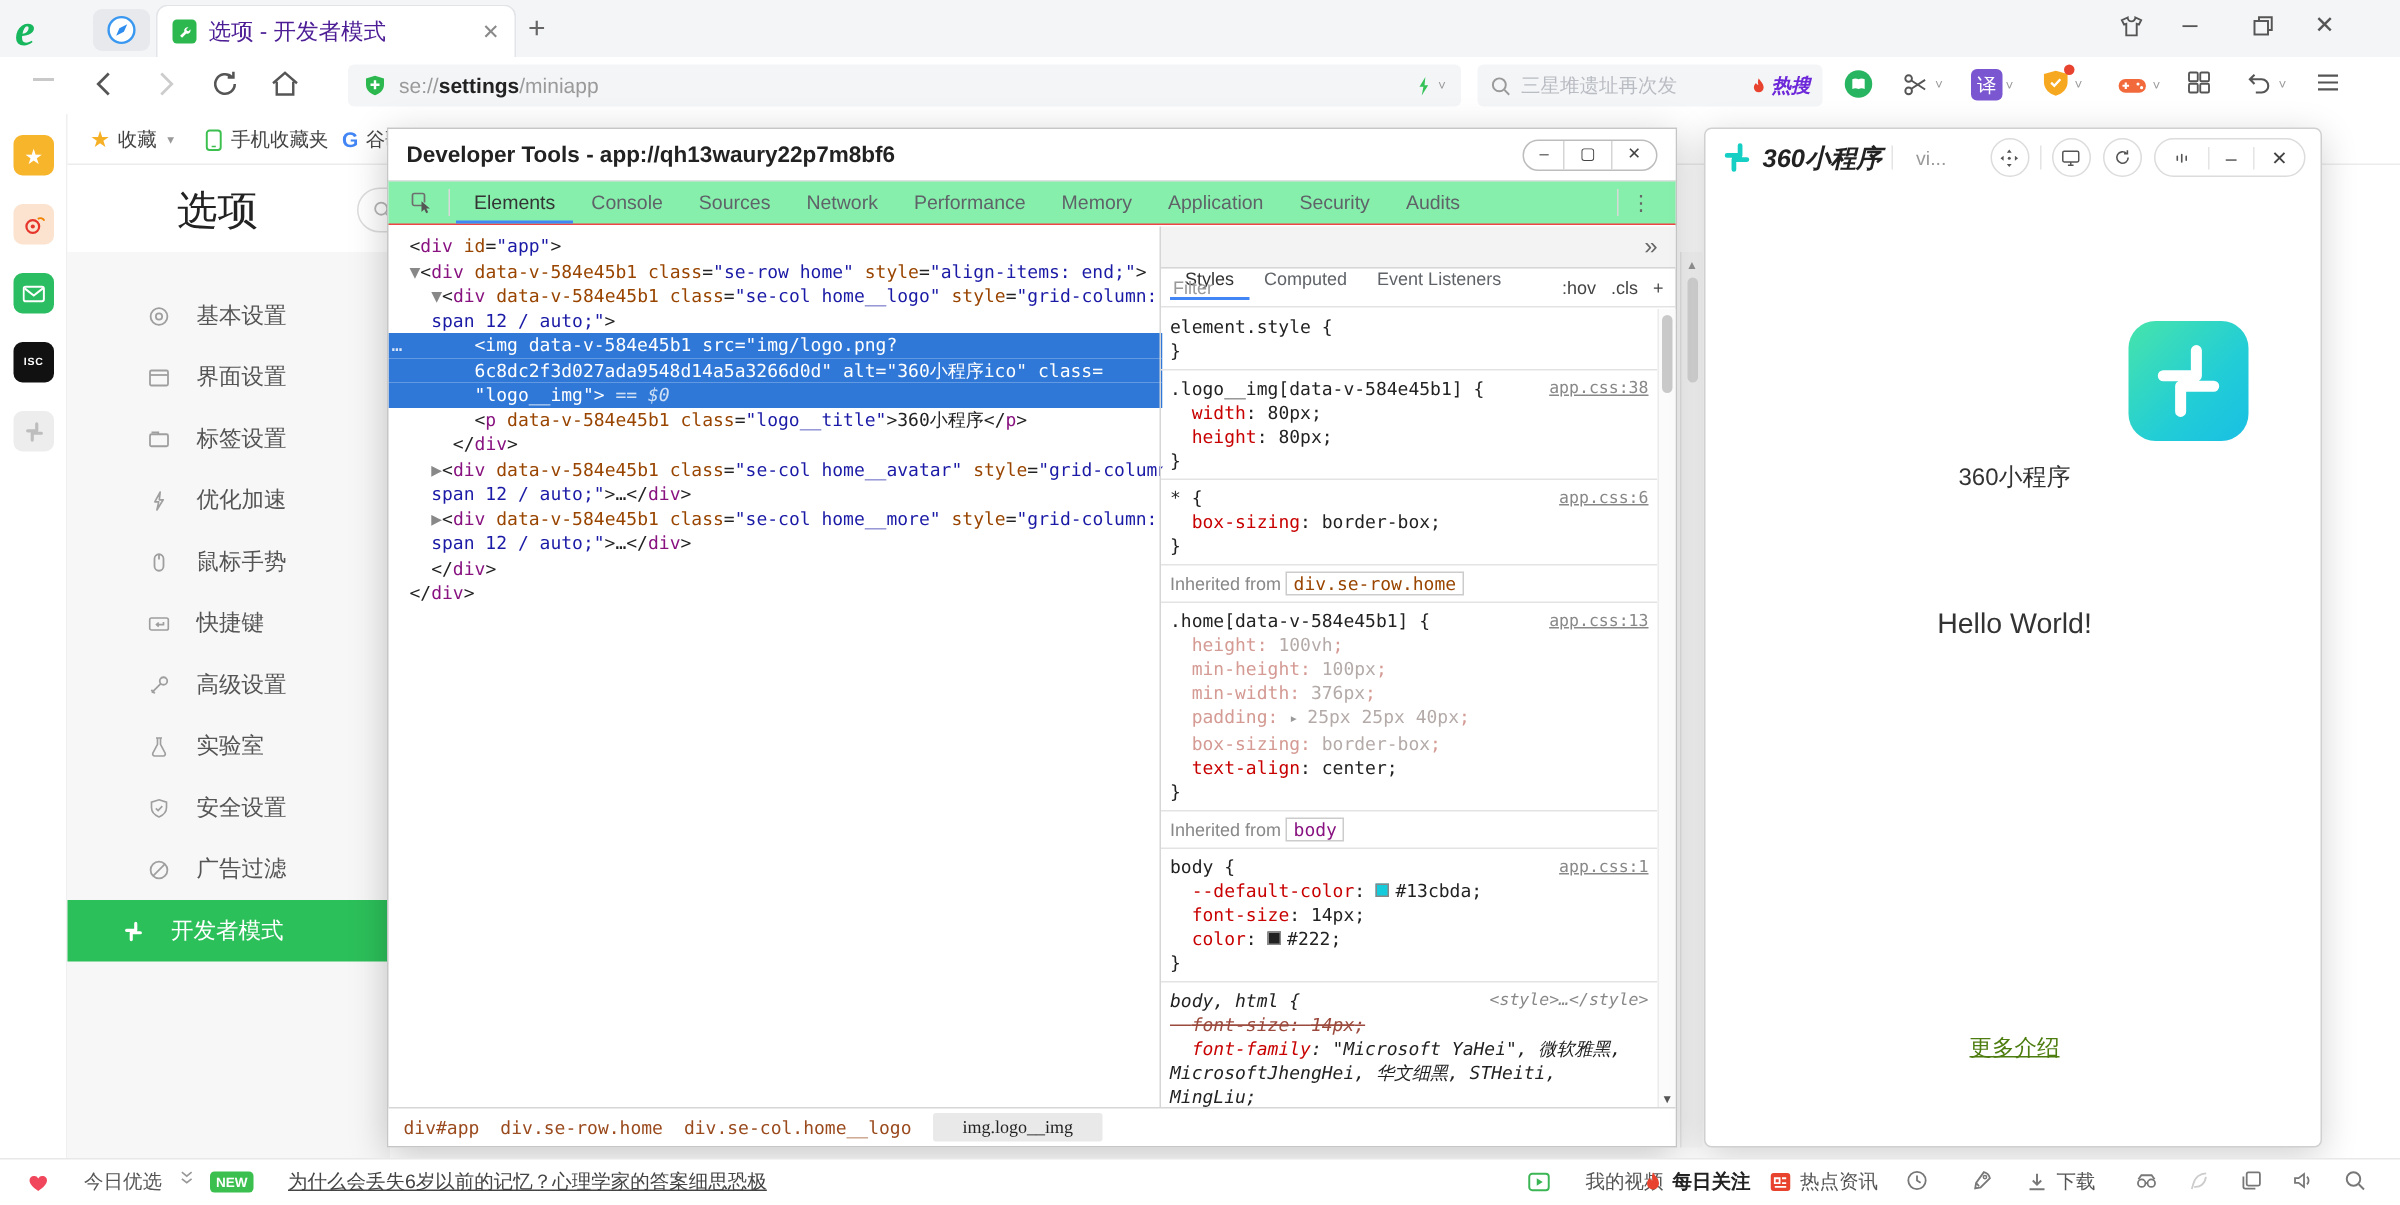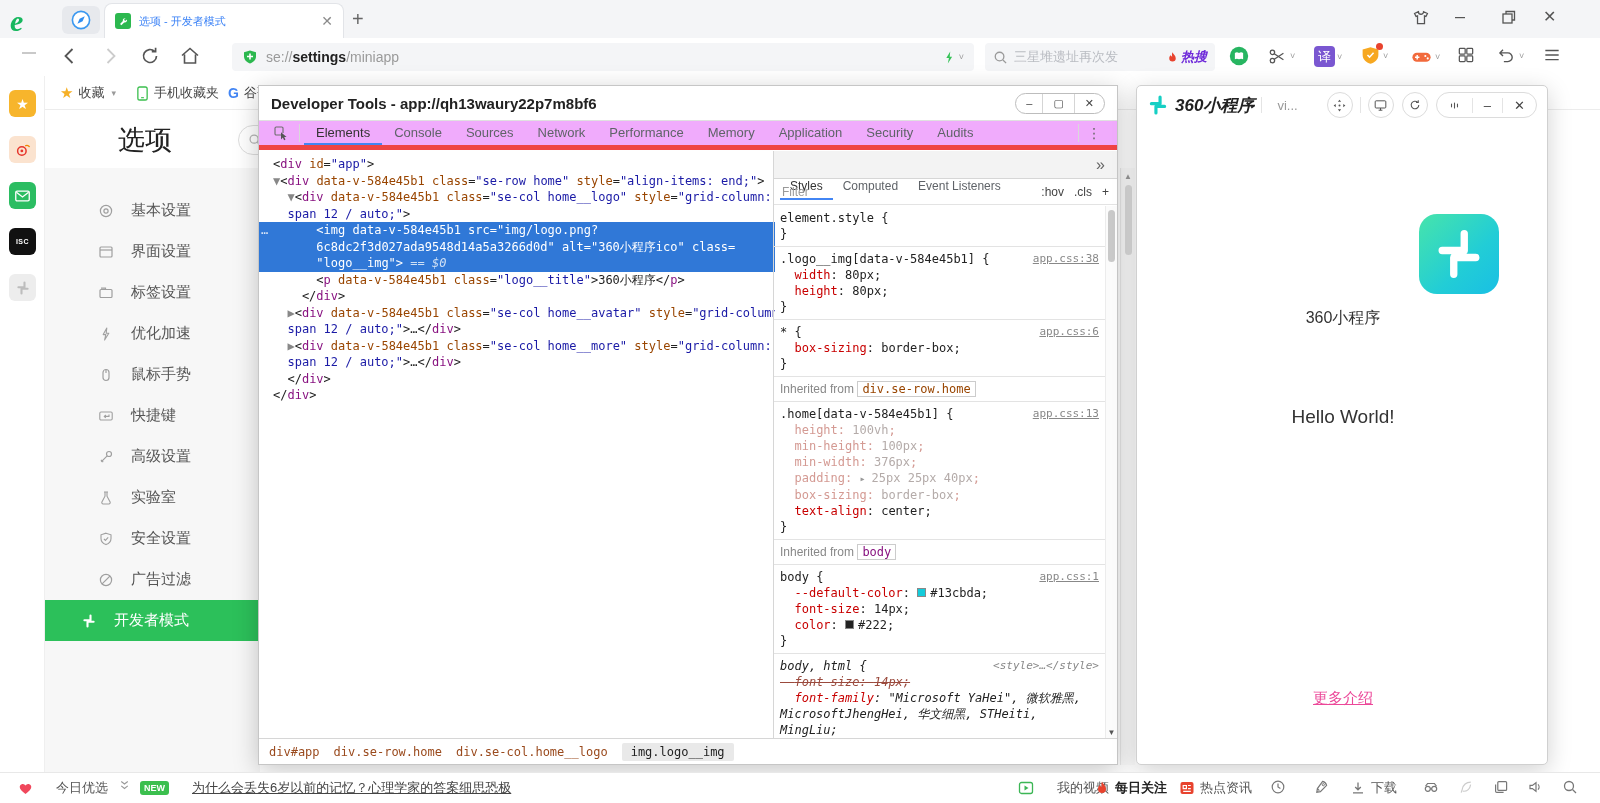--- a/index.html
+++ b/index.html
@@ -6,21 +6,21 @@
   html,body { width:1600px; height:803px; overflow:hidden; background:#fff;
     font-family:"Liberation Sans", sans-serif; color:#333; }
   .abs { position:absolute; }
   svg { display:block; }
 
   
   #tabbar { left:0; top:0; width:1600px; height:38px; background:#f4f5f7; }
   #browser-logo { left:10px; top:4px; width:36px; height:34px; font:italic bold 30px "Liberation Serif",serif; color:#17b75e; }
   #mini-tab { left:62px; top:6px; width:38px; height:28px; background:#e7e9ed; border-radius:6px; display:flex; align-items:center; justify-content:center; cursor:pointer; }
   #active-tab { left:104px; top:3px; width:240px; height:35px; background:#fff; border:1px solid #e2e4e8; border-bottom:none; border-radius:8px 8px 0 0; display:flex; align-items:center; padding:0 10px; }
-  #active-tab .t-title { flex:1; font-size:11px; color:#3b82f6; margin-left:8px; white-space:nowrap; overflow:hidden; }
+  #active-tab .t-title { flex:1; font-size:15px; color:#4c1d95; margin-left:8px; white-space:nowrap; overflow:hidden; }
   .favicon { width:16px; height:16px; border-radius:3px; background:#2cb84f; display:flex; align-items:center; justify-content:center; flex:none; }
   .xbtn { color:#8a8a8a; font-size:14px; line-height:1; cursor:pointer; }
   #new-tab { left:352px; top:8px; font-size:20px; color:#666; cursor:pointer; }
   .winctl { top:8px; color:#555; cursor:pointer; }
 
   
   #addrbar { left:0; top:38px; width:1600px; height:38px; background:#fff; }
   .navbtn { top:44px; cursor:pointer; }
   #addr-field { left:232px; top:43px; width:742px; height:28px; background:#f4f5f7; border-radius:4px; display:flex; align-items:center; padding:0 10px; font-size:14px; }
   #addr-field .scheme,#addr-field .path { color:#9a9a9a; }
@@ -54,21 +54,21 @@
   #page-scroll .up { text-align:center; color:#999; font-size:8px; padding-top:4px; }
   #page-scroll .thumb { margin:4px auto 0; width:7px; height:70px; background:#dcdcdc; border-radius:4px; }
 
   
   #devtools { left:258px; top:85px; width:860px; height:680px; background:#fff; border:1px solid #c6c6c6; box-shadow:0 6px 24px rgba(0,0,0,.22); }
   #dt-title { height:34px; display:flex; align-items:center; padding:0 12px; background:#fff; }
   #dt-title .tt { font-size:15px; font-weight:bold; color:#222; flex:1; }
   #dt-winctl { border:1px solid #bdbdbd; border-radius:11px; height:21px; display:flex; align-items:center; }
   #dt-winctl span { padding:0 10px; font-size:11px; color:#444; line-height:19px; cursor:pointer; }
   #dt-winctl span + span { border-left:1px solid #d5d5d5; }
-  #dt-tabs { height:30px; background:#f0abfc; border-top:1px solid #e0e0e0; border-bottom:5px solid #ef4444; display:flex; align-items:center; padding:0 8px; }
+  #dt-tabs { height:30px; background:#86efac; border-top:1px solid #e0e0e0; border-bottom:1px solid #ef4444; display:flex; align-items:center; padding:0 8px; }
   .dt-tab { font-size:13px; color:#5f6368; padding:0 12px; height:100%; display:flex; align-items:center; border-bottom:2px solid transparent; cursor:pointer; white-space:nowrap; }
   .dt-tab.active { color:#333; border-bottom-color:#4285f4; }
   #dt-main { position:absolute; top:65px; bottom:26px; left:0; right:0; }
   #dt-dom { position:absolute; left:0; top:0; bottom:0; width:516px; overflow:hidden; padding-top:5px;
     font:12px "DejaVu Sans Mono", monospace; }
   .cl { position:relative; padding-left:14px; white-space:pre; line-height:16.5px; }
   .cl.hl { background:#3078d7; }
   .tk-g{color:#881280}.tk-a{color:#994500}.tk-v{color:#1a1aa6}.tk-p{color:#222}
   .tk-r{color:#888}.tk-x{color:#222}.tk-d{color:#777;font-style:italic}
   .tk-m{position:absolute;left:2px;color:#9bbde8}
@@ -94,37 +94,37 @@
   .swatch { display:inline-block; width:9px; height:9px; border:1px solid #888; margin-right:4px; }
   .exp { color:#999; font-size:10px; }
   .inh { border-bottom:1px solid #e3e3e3; padding:5px 6px; color:#888; font-size:12px; font-family:"Liberation Sans",sans-serif; }
   .chip { border:1px solid #ccc; background:#fff; padding:0 4px; font-family:"DejaVu Sans Mono",monospace; }
   .chip.o { color:#994500; } .chip.pp { color:#881280; }
   #st-scroll { position:absolute; right:0; top:55px; bottom:0; width:12px; background:#fbfbfb; border-left:1px solid #ececec; }
   #st-scroll .thumb { position:absolute; top:4px; left:2px; width:7px; height:52px; background:#c9c9c9; border-radius:4px; }
   #st-scroll .down { position:absolute; bottom:1px; left:0; right:0; text-align:center; color:#555; font-size:8px; cursor:pointer; }
   #dt-crumbs { position:absolute; left:0; bottom:0; right:0; height:26px; border-top:1px solid #d6d6d6; background:#fff; display:flex; align-items:center; padding:0 10px; gap:14px; font:12px "DejaVu Sans Mono",monospace; }
   .crumb { color:#9a4a1d; cursor:pointer; white-space:nowrap; }
-  .crumb.last { color:#222; background:#e9e9e9; padding:2px 9px; border-radius:2px; }
+  .crumb.last { color:#222; background:#e9e9e9; padding:2px 20px; border-radius:2px;font-family:Liberation Serif, serif; }
 
   
   #miniapp { left:1136px; top:85px; width:412px; height:680px; background:#fff; border:1px solid #d0d0d0; border-radius:5px; box-shadow:0 6px 24px rgba(0,0,0,.18); }
   #ma-head { height:38px; display:flex; align-items:center; padding:0 10px; }
   #ma-title { font-size:17px; font-weight:bold; font-style:italic; color:#222; margin-left:6px; white-space:nowrap; }
   #ma-sub { color:#999; font-size:13px; margin-left:8px; white-space:nowrap; }
   .ma-circle { width:26px; height:26px; border:1px solid #dcdcdc; border-radius:50%; display:flex; align-items:center; justify-content:center; cursor:pointer; flex:none; }
   #ma-pill { border:1px solid #dcdcdc; border-radius:13px; height:26px; display:flex; align-items:center; margin-left:8px; }
   #ma-pill > span { padding:0 11px; display:flex; align-items:center; color:#444; font-size:13px; cursor:pointer; }
   #ma-pill > span + span { border-left:1px solid #e4e4e4; }
   .vsep { width:1px; height:16px; background:#e4e4e4; margin:0 7px; flex:none; }
   #ma-logo { left:282px; top:128px; width:80px; height:80px; border-radius:18px;
     background:linear-gradient(135deg,#47e4ab 0%,#22cdd6 60%,#19bfe4 100%); display:flex; align-items:center; justify-content:center; }
   #ma-logo-title { left:0; top:222px; width:412px; text-align:center; font-size:16px; color:#333; }
   #ma-hello { left:0; top:320px; width:412px; text-align:center; font-size:19px; color:#333; }
-  #ma-more { left:0; top:603px; width:412px; text-align:center; font-size:15px; color:#ec4899; text-decoration:underline; cursor:pointer; }
+  #ma-more { left:0; top:603px; width:412px; text-align:center; font-size:15px; color:#4d7c0f; text-decoration:underline; cursor:pointer; }
 
   
   #statusbar { left:0; top:772px; width:1600px; height:31px; background:#fff; border-top:1px solid #e8e8e8; }
   .sb-item { top:779px; display:flex; align-items:center; gap:23px; font-size:13px; color:#555; cursor:pointer; white-space:nowrap; }
   #sb-new { background:#3bbf4e; color:#fff; font-size:9px; font-weight:bold; border-radius:3px; padding:2px 4px; }
   #sb-link { text-decoration:underline; color:#444; }
   .sb-right { position:absolute; top:779px; }
   .sb-right .lbl { font-size:13px; color:#555; margin-left:5px; }
   .sb-right.bold .lbl { font-weight:bold; color:#222; }
 </style>

